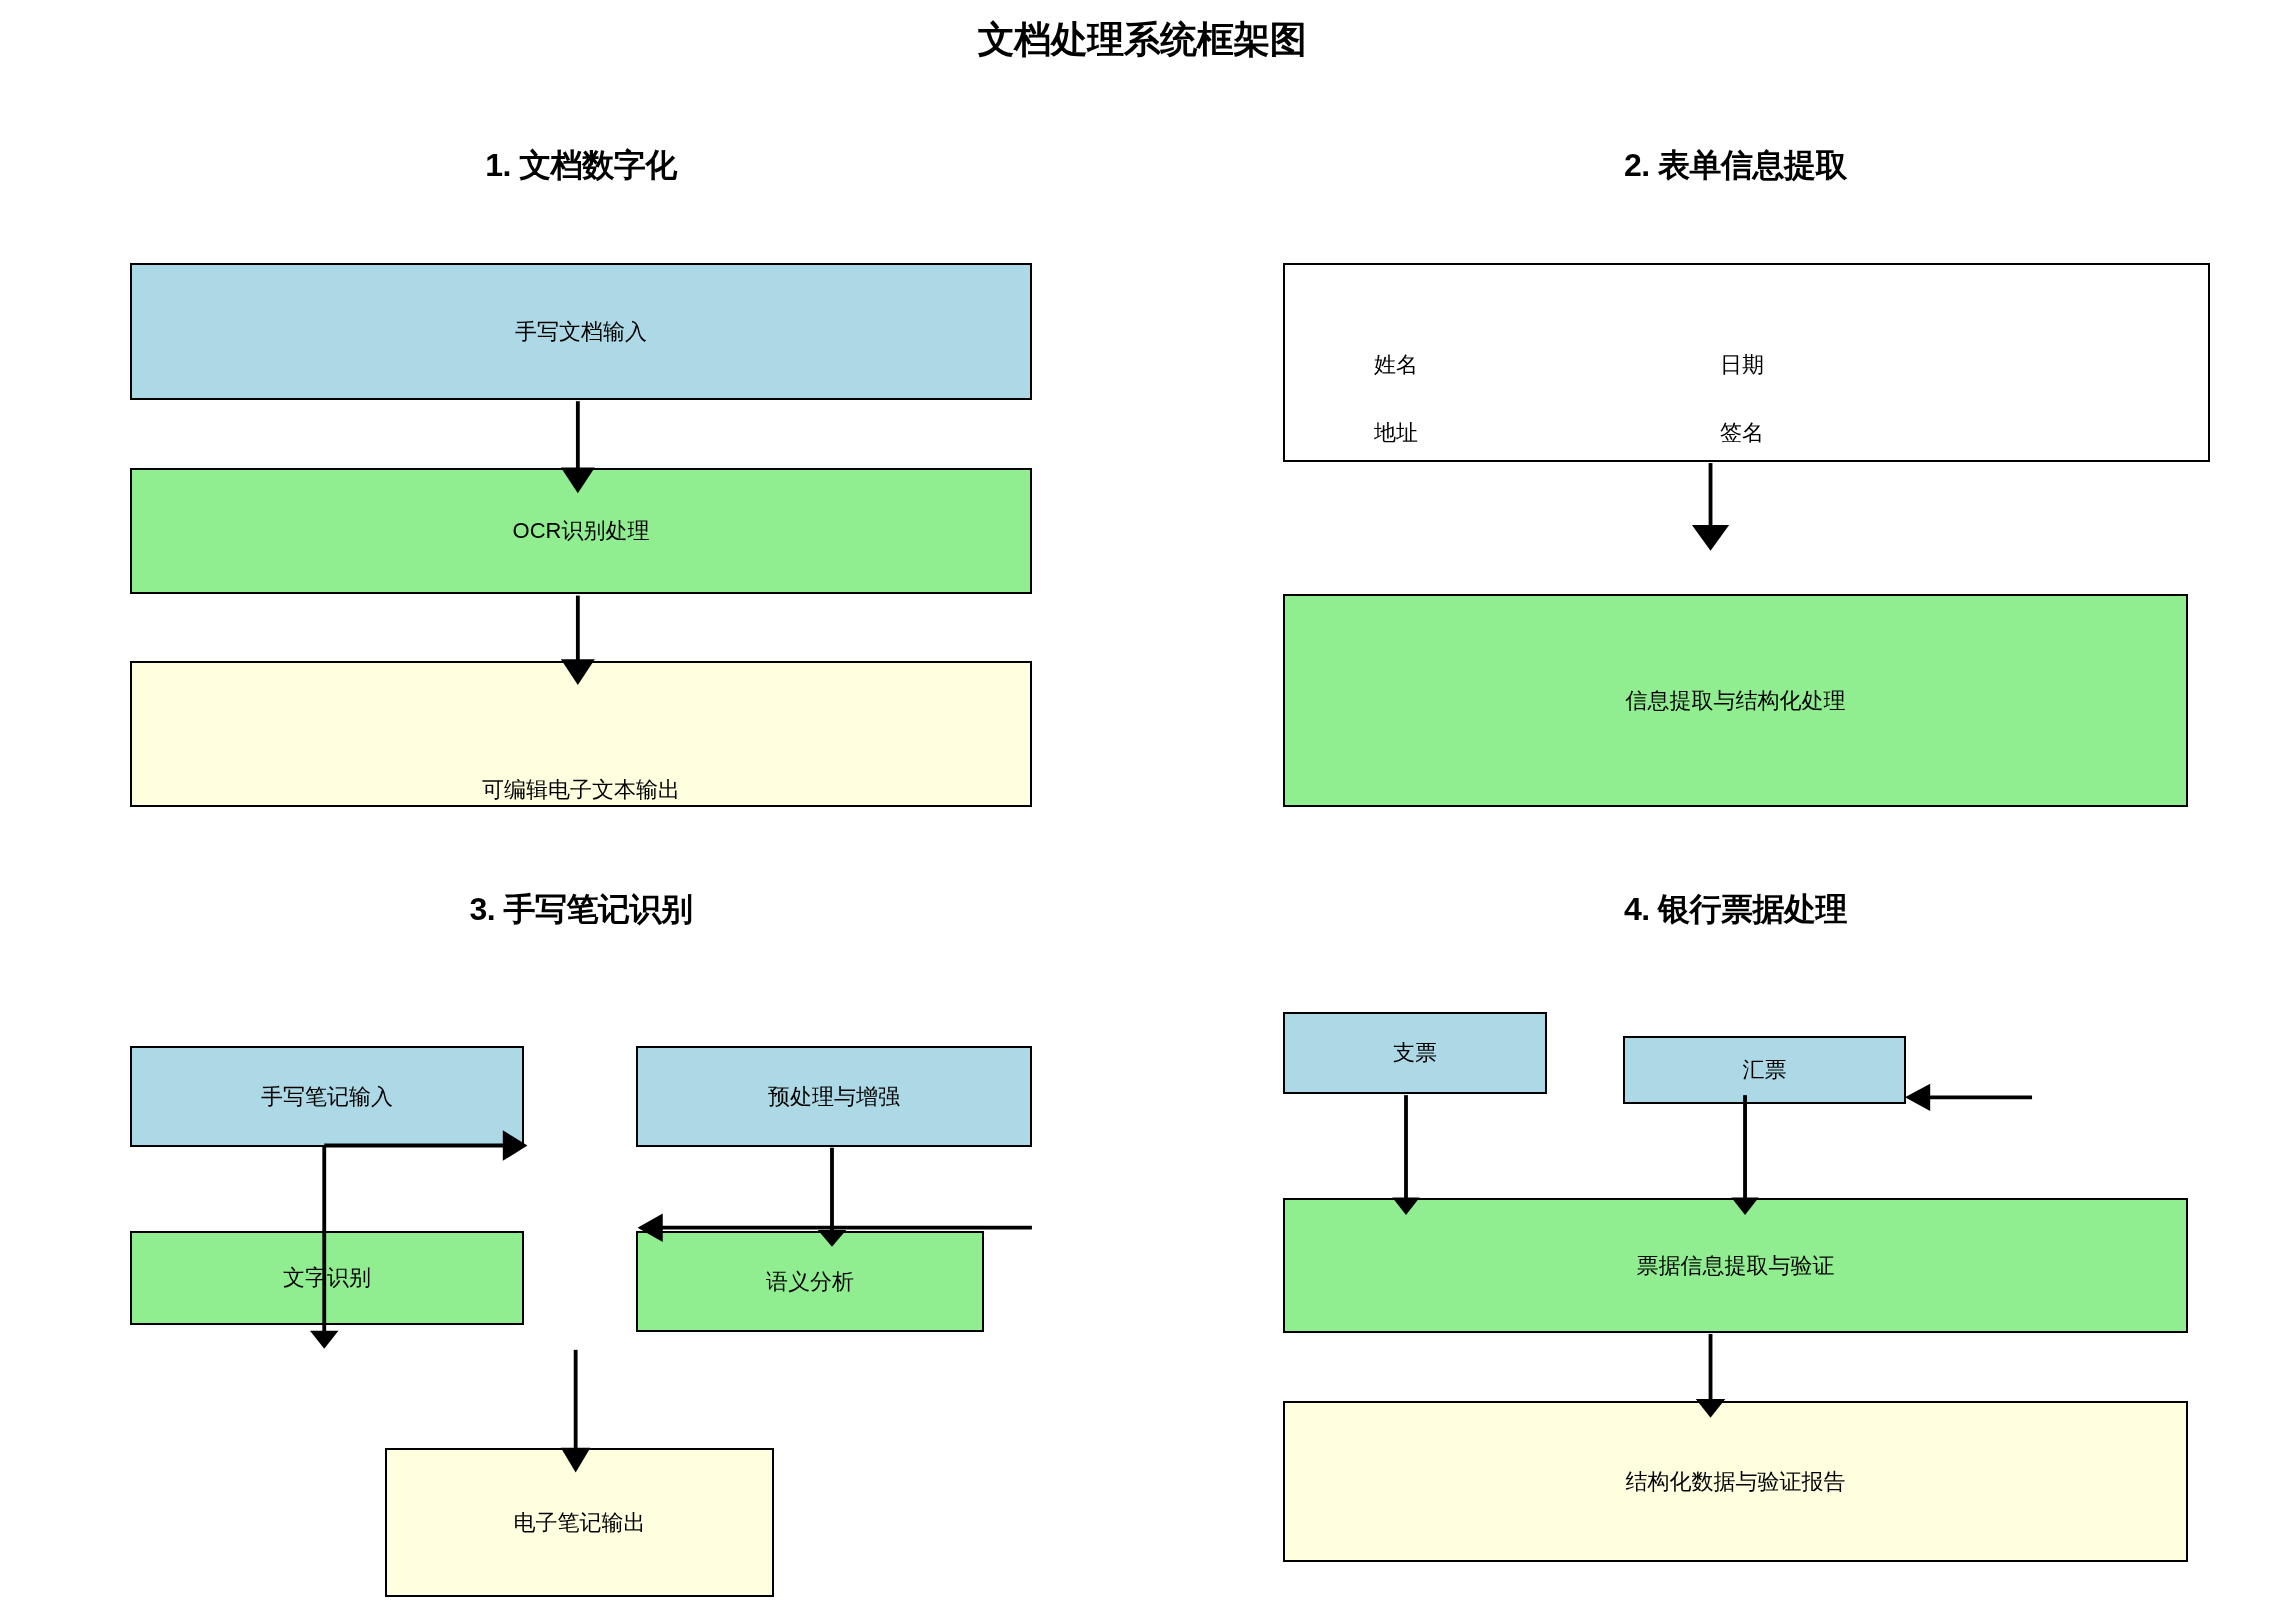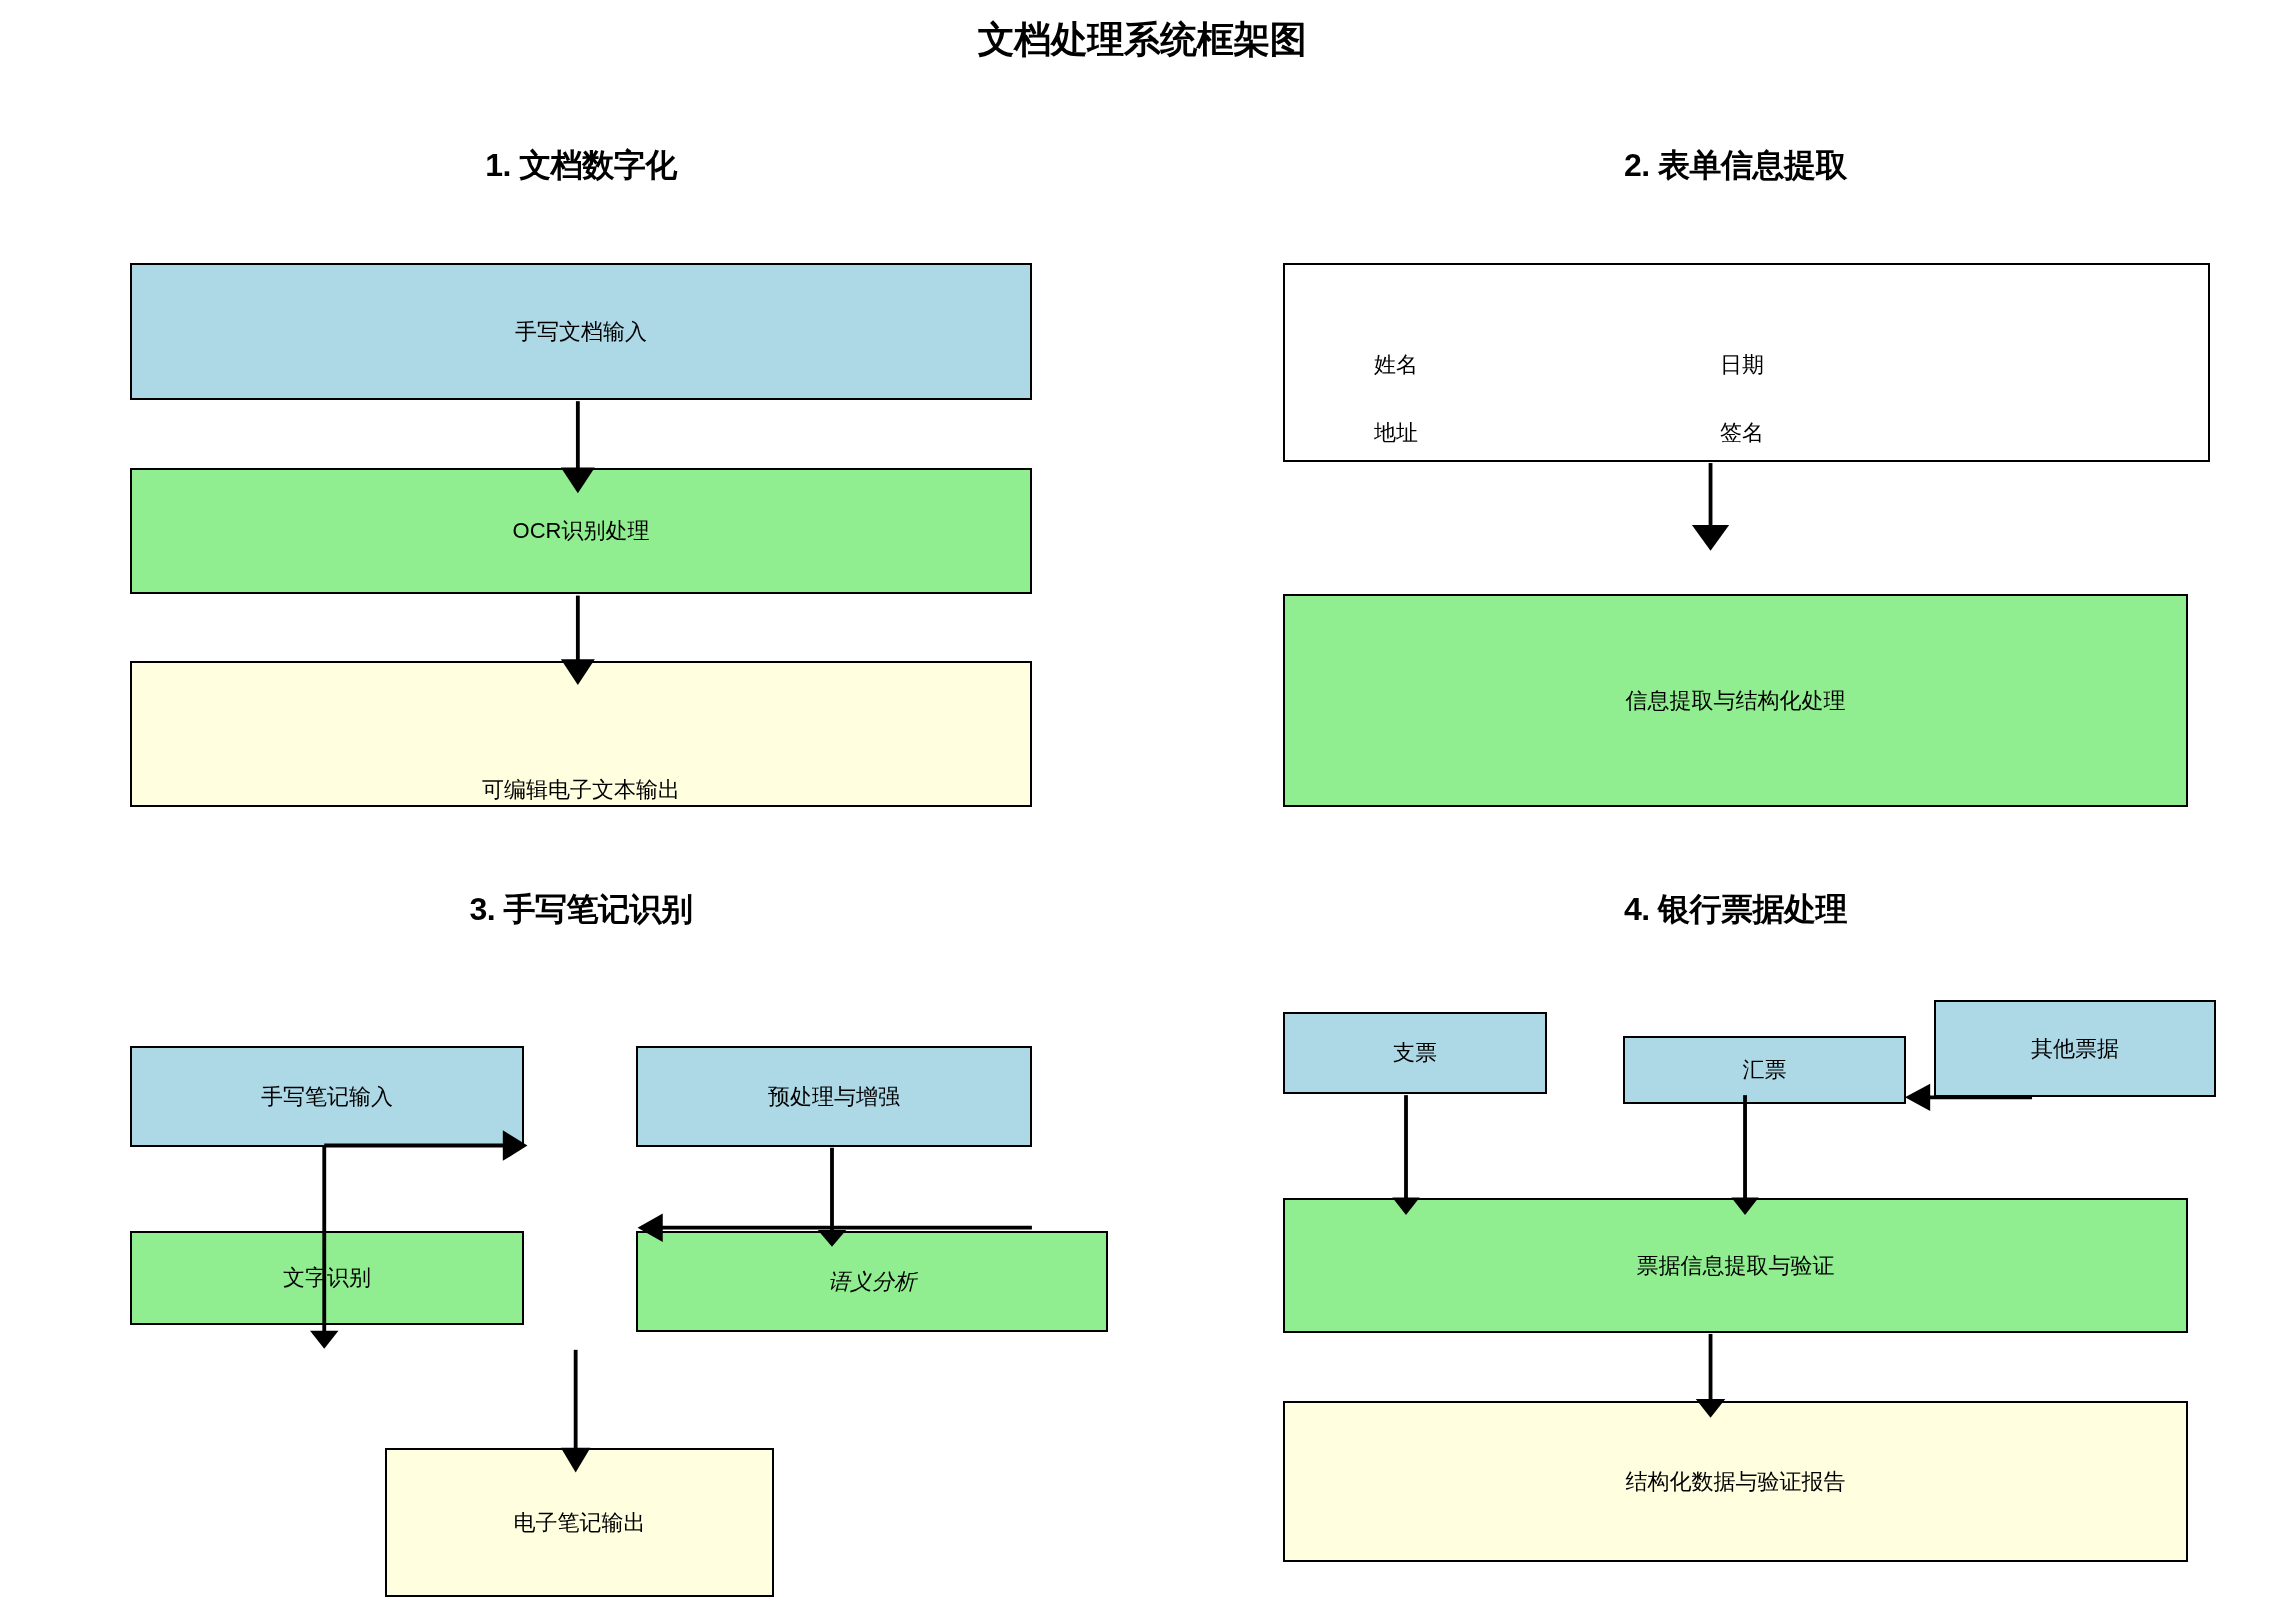--- a/index.html
+++ b/index.html
@@ -34,21 +34,21 @@
   [data-name="form-field-name"]{left:89px;top:85px;}
   [data-name="form-field-date"]{left:435px;top:85px;}
   [data-name="form-field-address"]{left:89px;top:153px;}
   [data-name="form-field-signature"]{left:435px;top:153px;}
   [data-name="box-info-extraction"]{left:1283px;top:594px;width:905px;height:213px;}
 
   
   [data-name="box-handwritten-note-input"]{left:130px;top:1046px;width:394px;height:101px;}
   [data-name="box-preprocess-enhance"]{left:636px;top:1046px;width:396px;height:101px;}
   [data-name="box-text-recognition"]{left:130px;top:1231px;width:394px;height:94px;}
-  [data-name="box-semantic-analysis"]{left:636px;top:1231px;width:472px;height:101px;font-style:italic;}
+  [data-name="box-semantic-analysis"]{left:636px;top:1231px;width:348px;height:101px;}
   [data-name="box-enote-output"]{left:385px;top:1448px;width:389px;height:149px;}
 
   
   [data-name="box-check"]{left:1283px;top:1012px;width:264px;height:82px;}
   [data-name="box-draft"]{left:1623px;top:1036px;width:283px;height:68px;}
   [data-name="box-other-bills"]{left:1934px;top:1000px;width:282px;height:97px;}
   [data-name="box-bill-extraction-verify"]{left:1283px;top:1198px;width:905px;height:135px;}
   [data-name="box-structured-report"]{left:1283px;top:1401px;width:905px;height:161px;}
 
   .arrows{position:absolute;left:0;top:0;width:2284px;height:1619px;pointer-events:none;}
@@ -100,23 +100,20 @@
   <div class="box yellow" data-name="box-enote-output">
     <span data-name="box-label">电子笔记输出</span>
   </div>
 
   <div class="heading" data-name="section-4-heading">4. 银行票据处理</div>
   <div class="box blue" data-name="box-check">
     <span data-name="box-label">支票</span>
   </div>
   <div class="box blue" data-name="box-draft">
     <span data-name="box-label">汇票</span>
-  </div>
-  <div class="box blue" data-name="box-other-bills">
-    <span data-name="box-label">其他票据</span>
   </div>
   <div class="box green" data-name="box-bill-extraction-verify">
     <span data-name="box-label">票据信息提取与验证</span>
   </div>
   <div class="box yellow" data-name="box-structured-report">
     <span data-name="box-label">结构化数据与验证报告</span>
   </div>
 
   <svg class="arrows" data-name="arrows-layer" viewBox="0 0 4170 2955" xmlns="http://www.w3.org/2000/svg">
 

